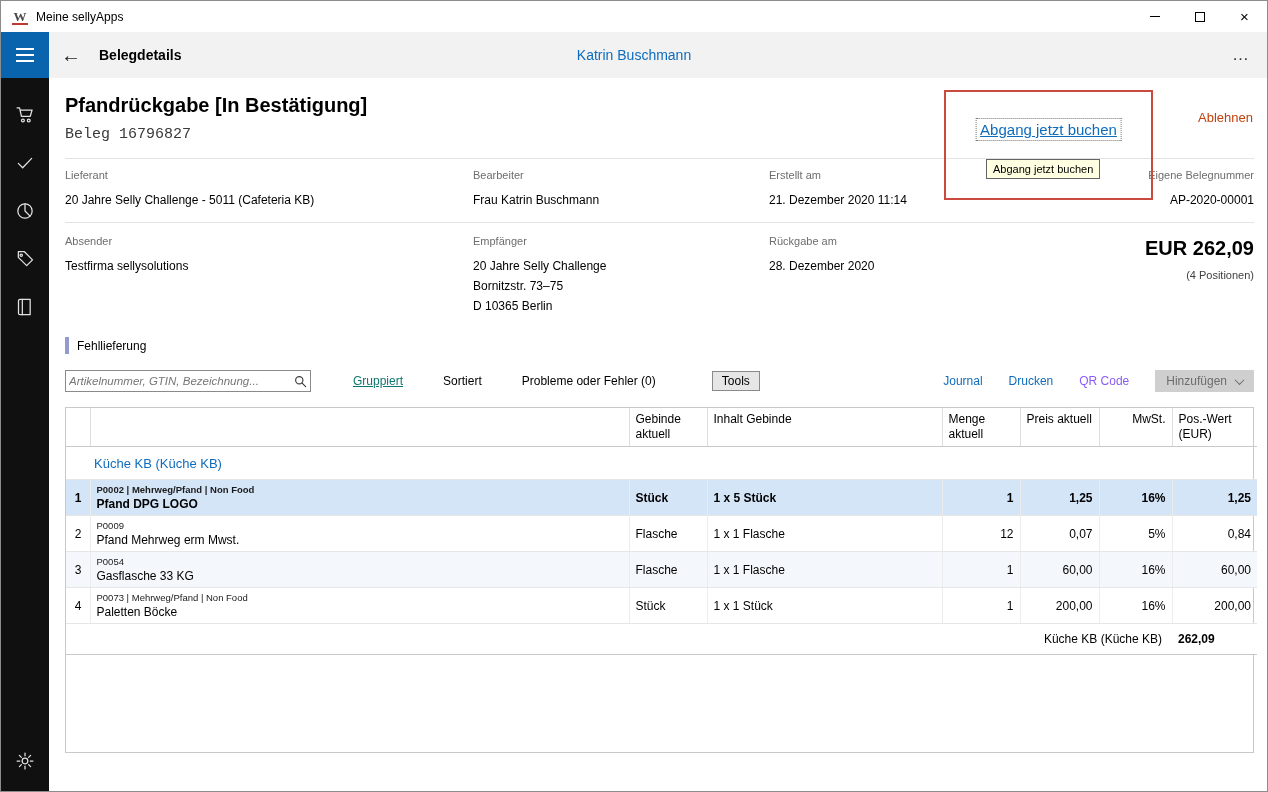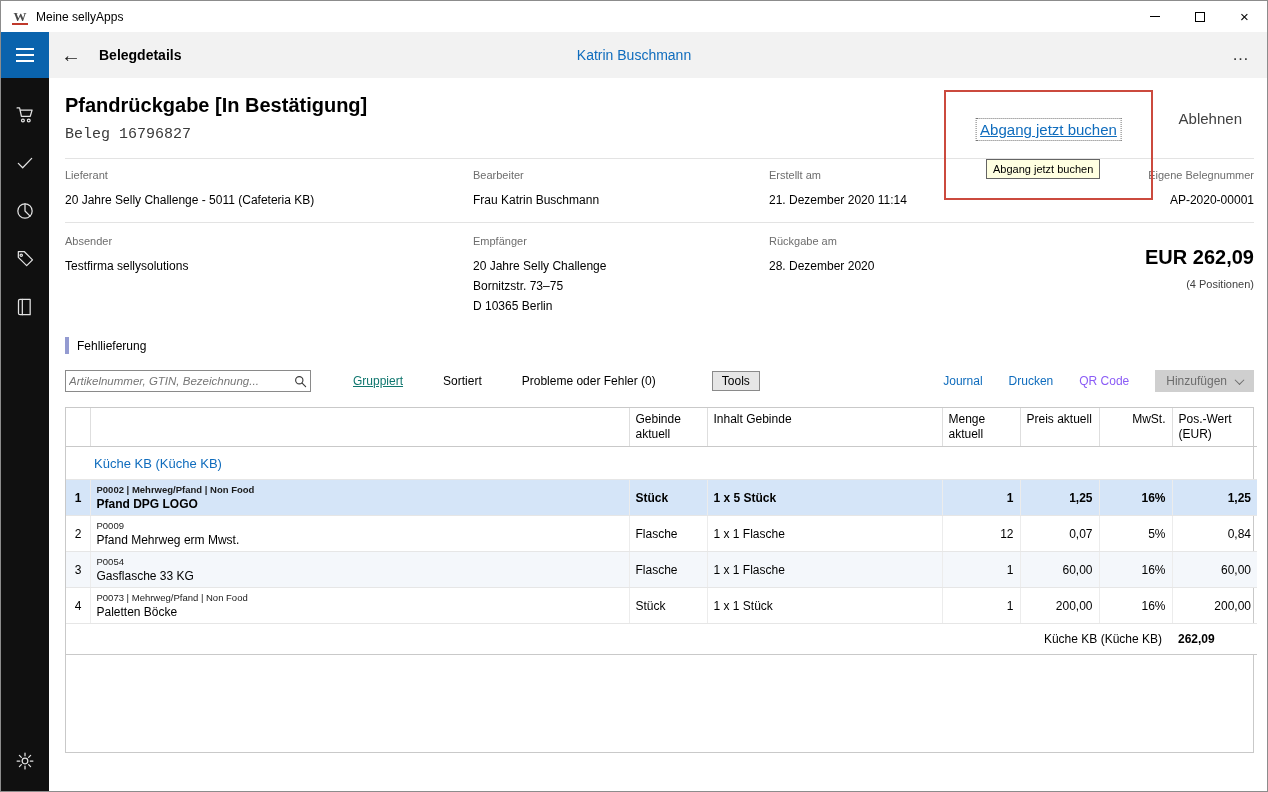--- a/index.html
+++ b/index.html
@@ -50,31 +50,31 @@
   .doc-beleg { font-size:15px; color:#3a3a3a; margin-top:9px;font-family:Liberation Mono, monospace; }
   .divider { border-top:1px solid #e3e3e3; }
 
   .annotation { position:absolute; left:895px; top:12px; width:209px; height:110px;
                 border:2px solid #cb4a3e; z-index:6; }
   .action-link { position:absolute; top:26px; left:50%; transform:translateX(-50%);
                  font-size:15px; color:#0f6cbd; text-decoration:underline; white-space:nowrap;
                  border:1px dotted #767676; padding:2px 4px; cursor:pointer; }
   .tooltip { position:absolute; top:67px; left:40px; background:#ffffe1; border:1px solid #646464;
              font-size:11px; color:#000; padding:3px 6px; white-space:nowrap; }
-  .reject-link { position:absolute; right:25px; top:32px; font-size:15px; color:#404040;
+  .reject-link { position:absolute; right:14px; top:32px; font-size:13px; color:#c2410c;
                  z-index:7; cursor:pointer; }
 
   
   .info-grid { display:grid; grid-template-columns:408px 296px 1fr auto; }
   .info-row1 { padding:10px 0 12px; }
   .info-row2 { padding:12px 0 0; height:100px; }
   .f-label { font-size:11px; color:#6d6d6d; margin-bottom:9px; }
   .f-value { font-size:12px; color:#000; line-height:20px; }
   .cell-right { text-align:right; }
-  .total-value { font-size:20px; font-weight:bold; color:#000; margin-top:11px; }
+  .total-value { font-size:20px; font-weight:bold; color:#000; margin-top:2px; }
   .total-note { font-size:11px; color:#3f3f3f; margin-top:9px; }
 
   .flag-row { display:flex; align-items:center; gap:8px; margin-top:14px; height:17px; }
   .flag-bar { width:4px; height:17px; background:#949bd1; }
   .flag-label { font-size:12px; color:#000; }
 
   
   .toolbar { display:flex; align-items:center; margin-top:16px; height:22px; }
   .search-box { width:246px; height:22px; border:1px solid #8a8a8a; display:flex; align-items:center;
                 padding:0 3px; background:#fff; }

